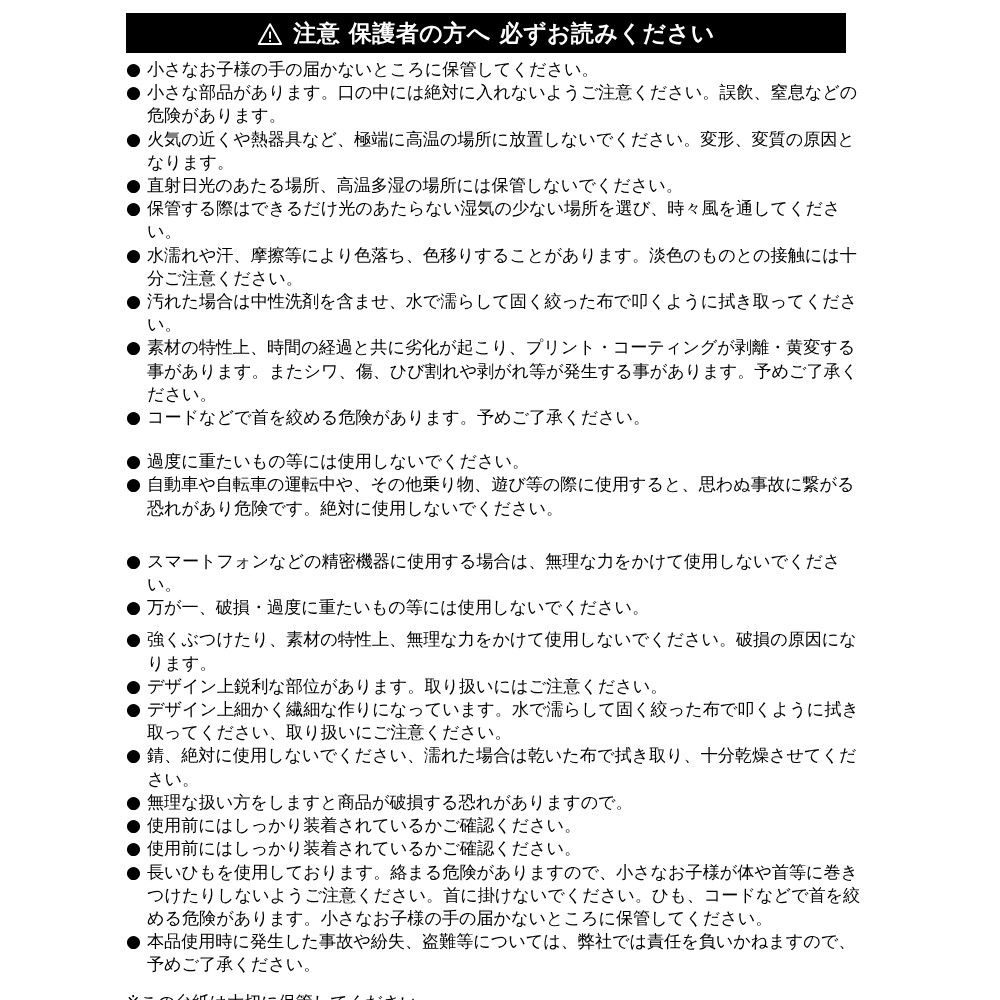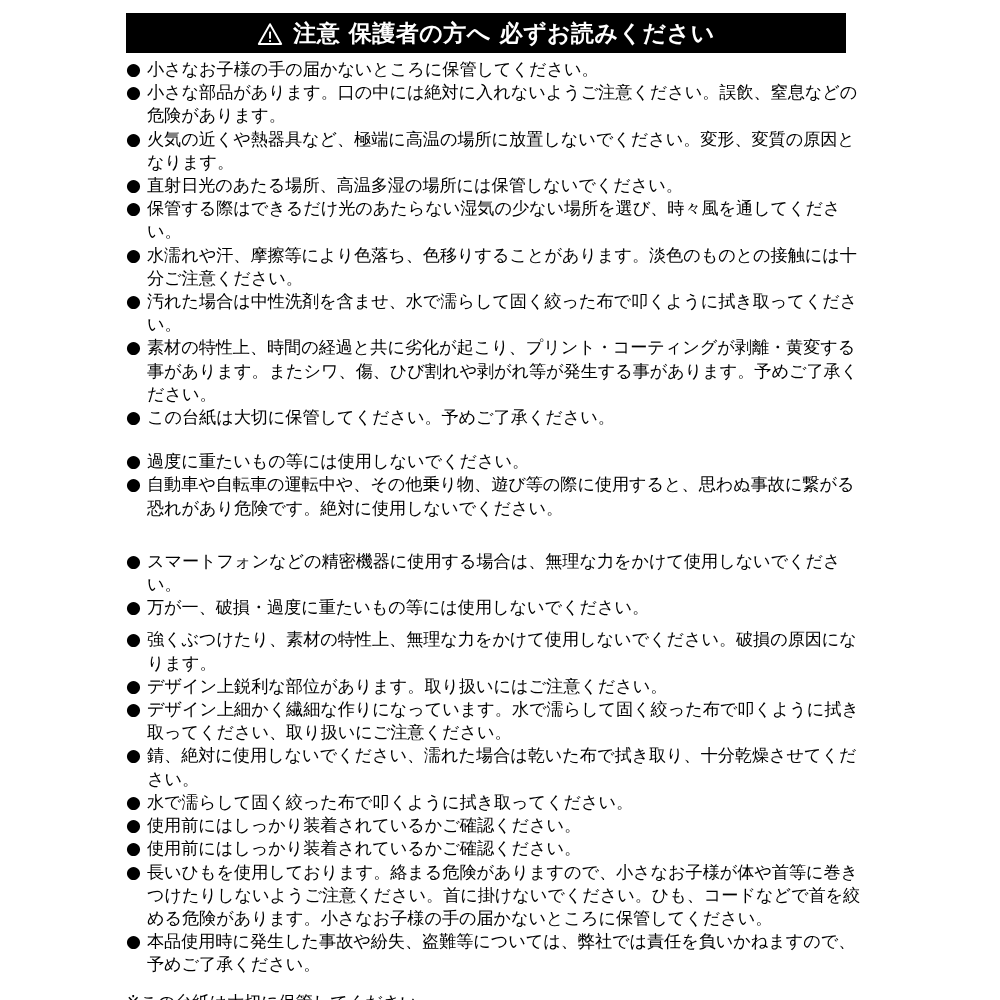--- a/index.html
+++ b/index.html
@@ -154,21 +154,21 @@
       <p class="item">
         <span class="bullet">●</span>
         <span class="body">汚れた場合は中性洗剤を含ませ、水で濡らして固く絞った布で叩くように拭き取ってください。</span>
       </p>
       <p class="item">
         <span class="bullet">●</span>
         <span class="body">素材の特性上、時間の経過と共に劣化が起こり、プリント・コーティングが剥離・黄変する事があります。またシワ、傷、ひび割れや剥がれ等が発生する事があります。予めご了承ください。</span>
       </p>
       <p class="item">
         <span class="bullet">●</span>
-        <span class="body">この台紙は大切に保管してください。予めご了承ください。</span>
+        <span class="body">コードなどで首を絞める危険があります。予めご了承ください。</span>
       </p>
     </div>
 
     <div class="group gap-md">
       <p class="item">
         <span class="bullet">●</span>
         <span class="body">過度に重たいもの等には使用しないでください。</span>
       </p>
       <p class="item">
         <span class="bullet">●</span>
@@ -199,21 +199,21 @@
       <p class="item">
         <span class="bullet">●</span>
         <span class="body">デザイン上細かく繊細な作りになっています。水で濡らして固く絞った布で叩くように拭き取ってください、取り扱いにご注意ください。</span>
       </p>
       <p class="item">
         <span class="bullet">●</span>
         <span class="body">錆、絶対に使用しないでください、濡れた場合は乾いた布で拭き取り、十分乾燥させてください。</span>
       </p>
       <p class="item">
         <span class="bullet">●</span>
-        <span class="body">水で濡らして固く絞った布で叩くように拭き取ってください。</span>
+        <span class="body">無理な扱い方をしますと商品が破損する恐れがありますので。</span>
       </p>
       <p class="item">
         <span class="bullet">●</span>
         <span class="body">使用前にはしっかり装着されているかご確認ください。</span>
       </p>
       <p class="item">
         <span class="bullet">●</span>
         <span class="body">使用前にはしっかり装着されているかご確認ください。</span>
       </p>
       <p class="item">

